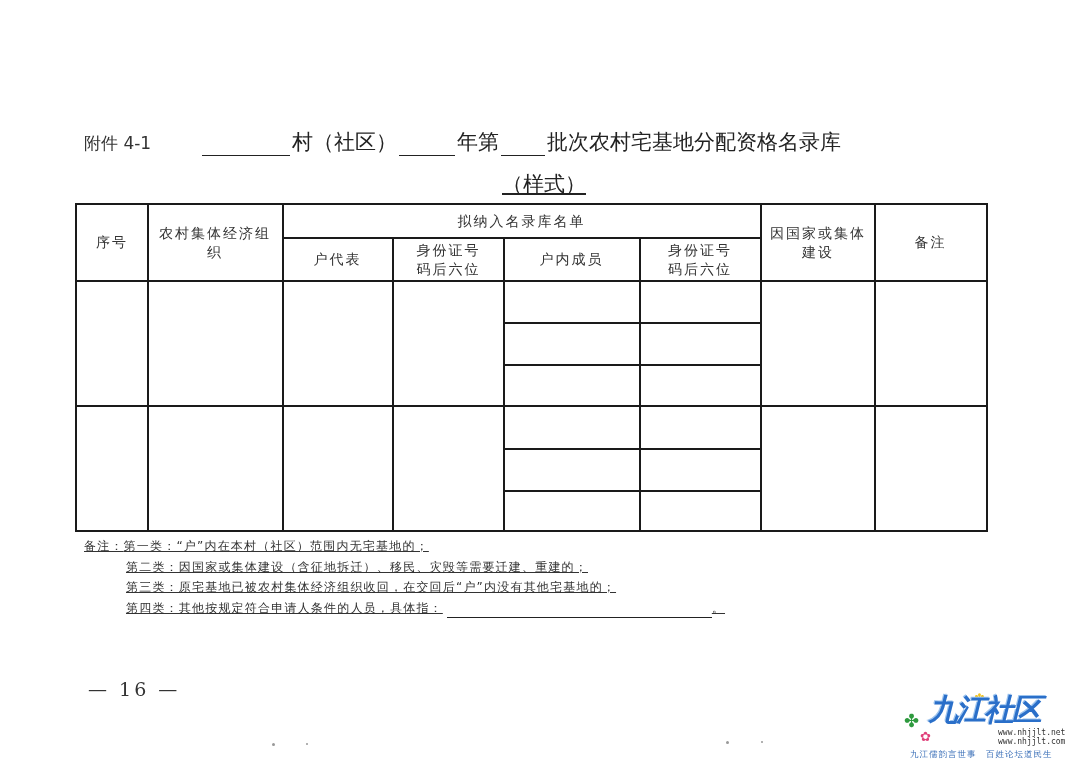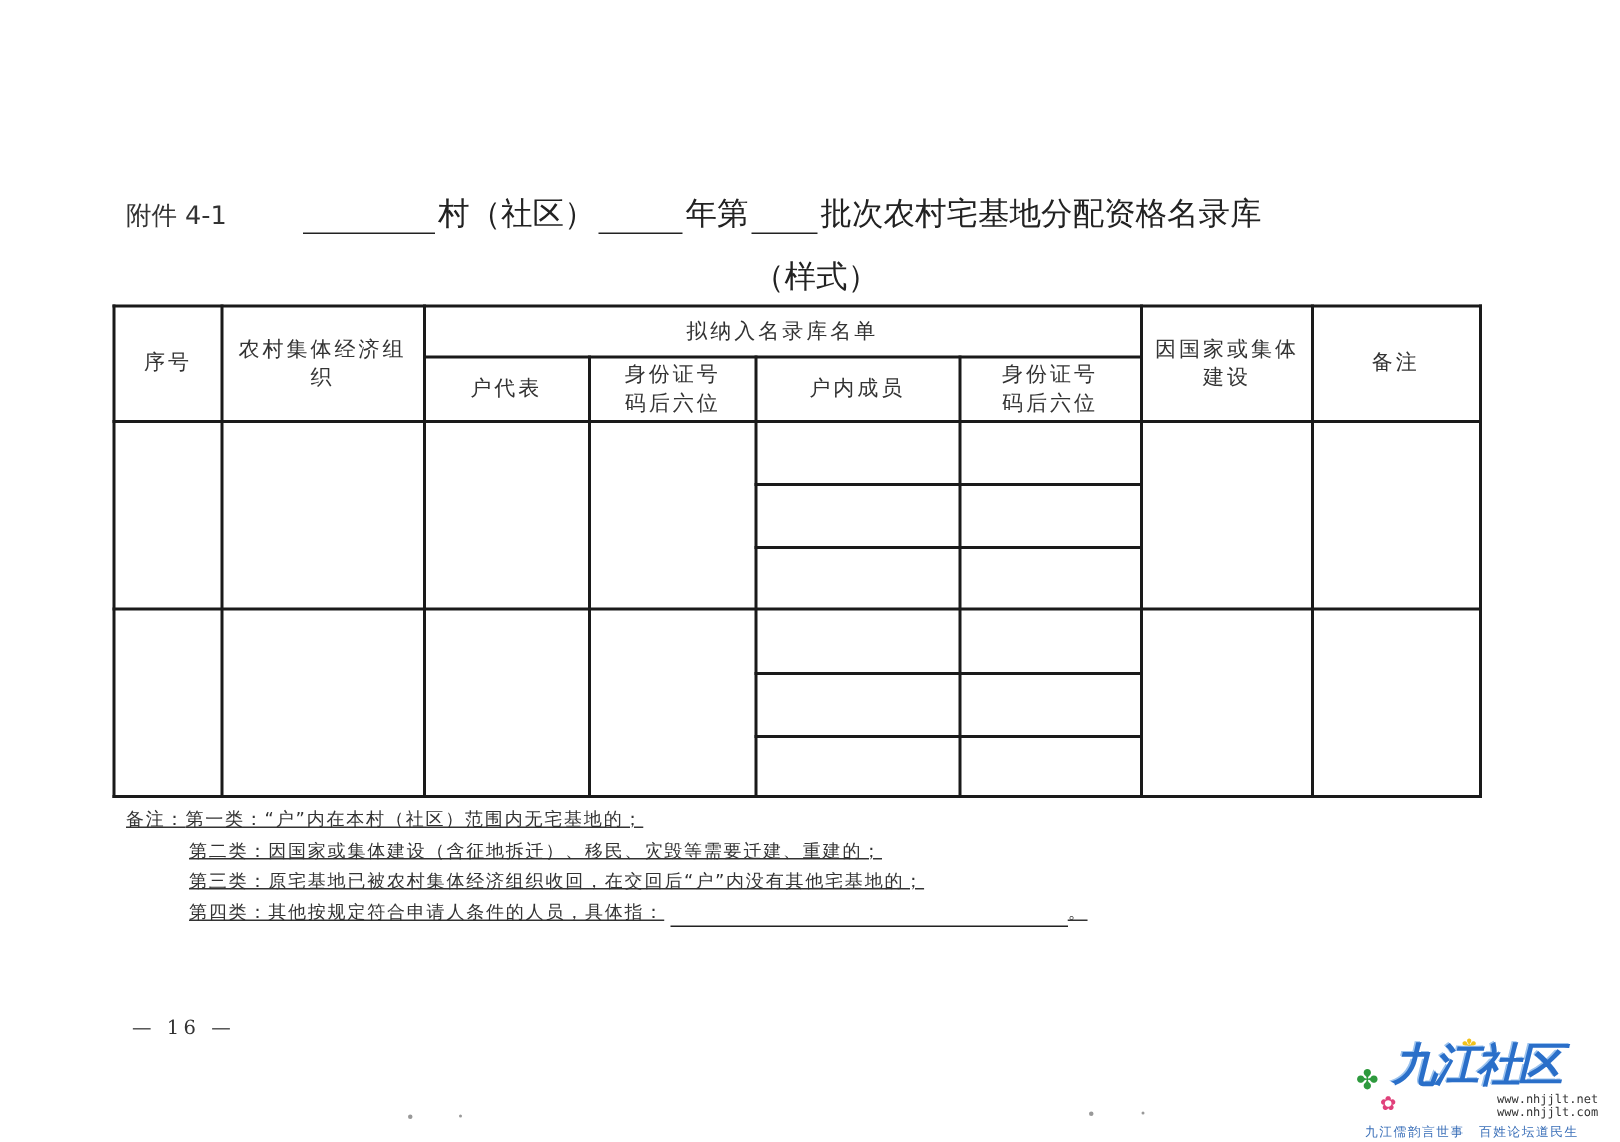--- a/index.html
+++ b/index.html
@@ -3,32 +3,32 @@
   <meta charset="utf-8">
   <style>
     * { box-sizing: border-box; margin: 0; padding: 0; }
     html, body { width: 1080px; height: 761px; background: #ffffff; overflow: hidden; }
     body { position: relative; font-family: "DejaVu Sans", sans-serif; color: #222; }
 
     .attachment-label { position: absolute; left: 84px; top: 93px; font-size: 17px; color: #333; margin-top: 39px; }
 
     .doc-title { position: absolute; left: 200px; top: 128px; font-size: 21px; color: #222; white-space: nowrap; display: flex; align-items: flex-end; }
     .blank { display: inline-block; border-bottom: 1.5px solid #222; height: 22px; margin: 0 2px; }
-    .doc-subtitle { position: absolute; left: 502px; top: 170px; font-size: 21px; color: #222; }
+    .doc-subtitle { position: absolute; left: 502px; top: 170px; font-size: 21px; color: #222; text-decoration: underline; }
 
     .form-table { position: absolute; left: 75px; top: 203px; width: 913px; height: 329px; }
     .ln { position: absolute; background: #1a1a1a; }
     .cell-text { position: absolute; font-size: 14px; color: #333; text-align: center; line-height: 19px; letter-spacing: 2px; display: flex; align-items: center; justify-content: center; }
 
     .notes { position: absolute; left: 84px; top: 536px; font-size: 12px; color: #333; line-height: 20.5px; letter-spacing: 1.2px; text-decoration: underline; }
     .notes .row { white-space: nowrap; }
     .notes .indent { padding-left: 42px; }
     .fill-line { display: inline-block; width: 265px; border-bottom: 1px solid #222; height: 14px; vertical-align: bottom; margin-left: 4px; }
 
-    .page-number { position: absolute; left: 88px; top: 678px; font-size: 13px; color: #333; font-family: "DejaVu Serif", serif; letter-spacing: 3px; }
+    .page-number { position: absolute; left: 88px; top: 678px; font-size: 19px; color: #333; font-family: "DejaVu Serif", serif; letter-spacing: 3px; }
 
     .speck { position: absolute; width: 3px; height: 3px; background: #999; border-radius: 50%; }
 
     .watermark { position: absolute; left: 900px; top: 690px; width: 178px; height: 70px; }
     .wm-title { position: absolute; left: 28px; top: 0; font-size: 30px; font-weight: bold; color: #2a6fc9; letter-spacing: -2px; text-shadow: 1px 1px 0 #fff, -1px -1px 0 #9cc3ee; font-style: italic; }
     .wm-url { position: absolute; left: 98px; top: 38px; font-size: 8px; line-height: 9px; color: #333; font-family: "DejaVu Sans Mono", monospace; }
     .wm-slogan { position: absolute; left: 10px; top: 59px; font-size: 8.5px; color: #3a6fb8; white-space: nowrap; letter-spacing: 1px; }
     .flower { position: absolute; font-size: 18px; line-height: 18px; }
   </style>
 </head>

